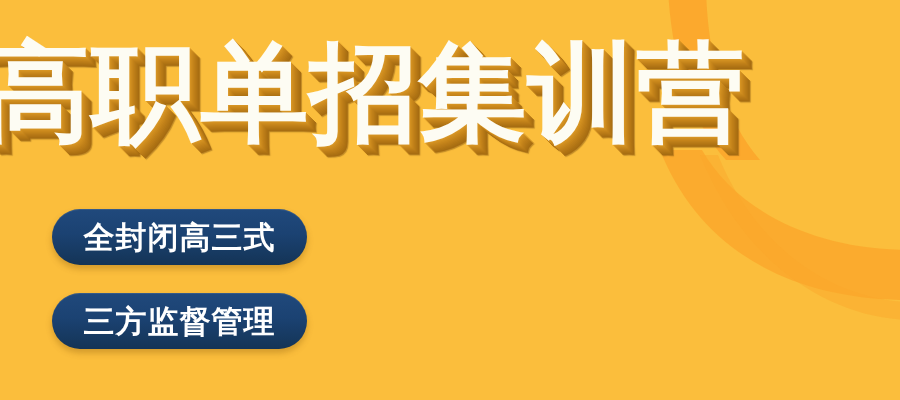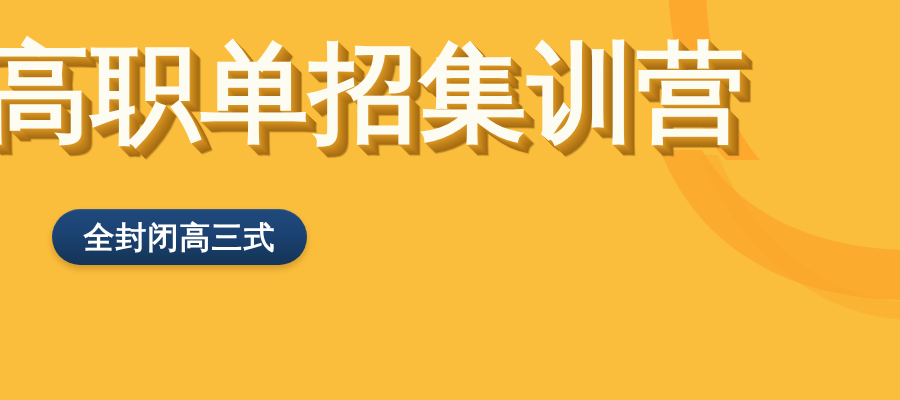--- a/index.html
+++ b/index.html
@@ -124,15 +124,18 @@
     <div id="title-text">高职单招集训营</div>
   </div>
 
   <div class="pill-row" id="pill-row-1">
     <div class="pill w1">
       <span class="pill-label">全封闭高三式</span>
     </div>
   </div>
 
   <div class="pill-row" id="pill-row-2">
+    <div class="pill w1">
+      <span class="pill-label">三方监督管理</span>
+    </div>
   </div>
 
 </div>
 
 </body></html>

